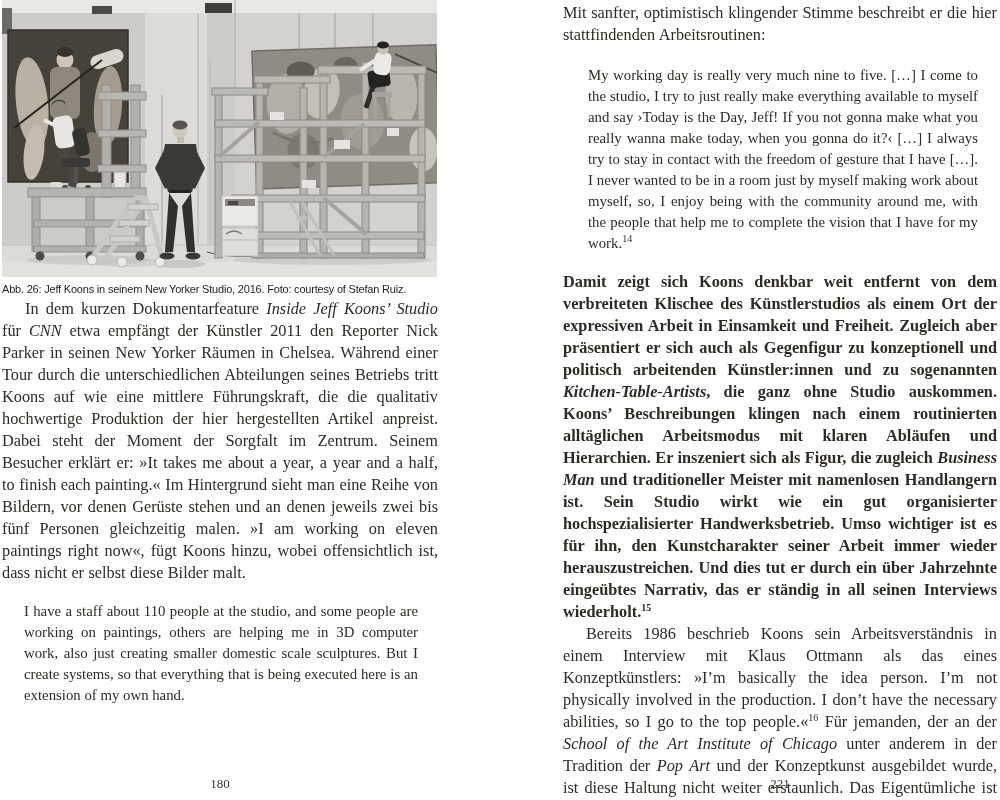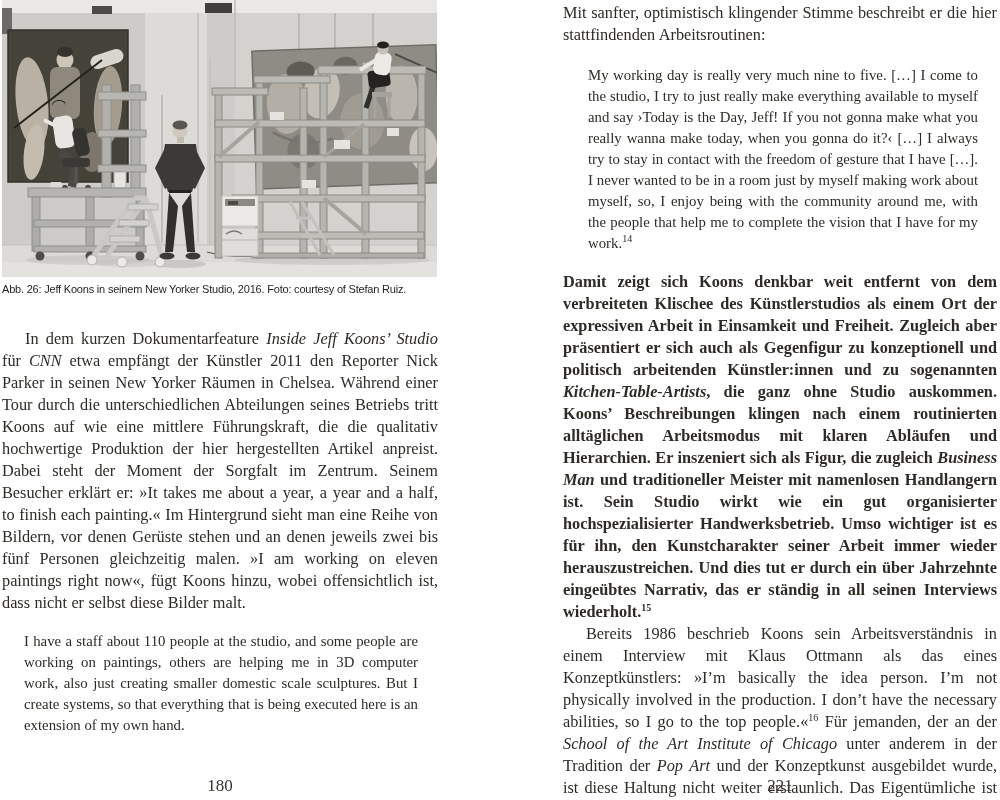--- a/index.html
+++ b/index.html
@@ -19,39 +19,39 @@
   .caption {
     font-family: "Liberation Sans", "DejaVu Sans", sans-serif;
     font-size: 11px; line-height: 16.5px; letter-spacing: -0.2px;
     color: #201f1d; margin-top: 4px;
   }
 
   .body {
     font-size: 16.3px; line-height: 22px; text-align: justify;
     margin: 0; word-spacing: 0.02em;
   }
-  .left .body { margin-top: 30px; }
+  .left .body { }
   .indent { text-indent: 23px; }
   .cont { text-align-last: justify; }
 
   .quote {
     font-size: 14.8px; line-height: 21px; text-align: justify;
     margin: 17px 20px 0 22px;
   }
   .right .body.first { margin-top: 2px; }
   .right .quote { margin: 19px 19px 0 25px; }
   .right .para2 { margin-top: 17px; font-weight: bold; }
   .right .para3 { margin-top: 0; }
 
   sup { font-size: 10px; line-height: 0; vertical-align: 6px; }
   em { font-style: italic; }
 
   .pagenum {
     position: absolute; top: 776px; left: 0; width: 100%;
-    text-align: center; font-size: 17px; color: #36332e;
+    text-align: center; font-size: 13px; color: #36332e;
   }
 </style>
 </head>
 <body>
 
 <div class="spread">
 
   <section class="page left">
 
     <figure>

